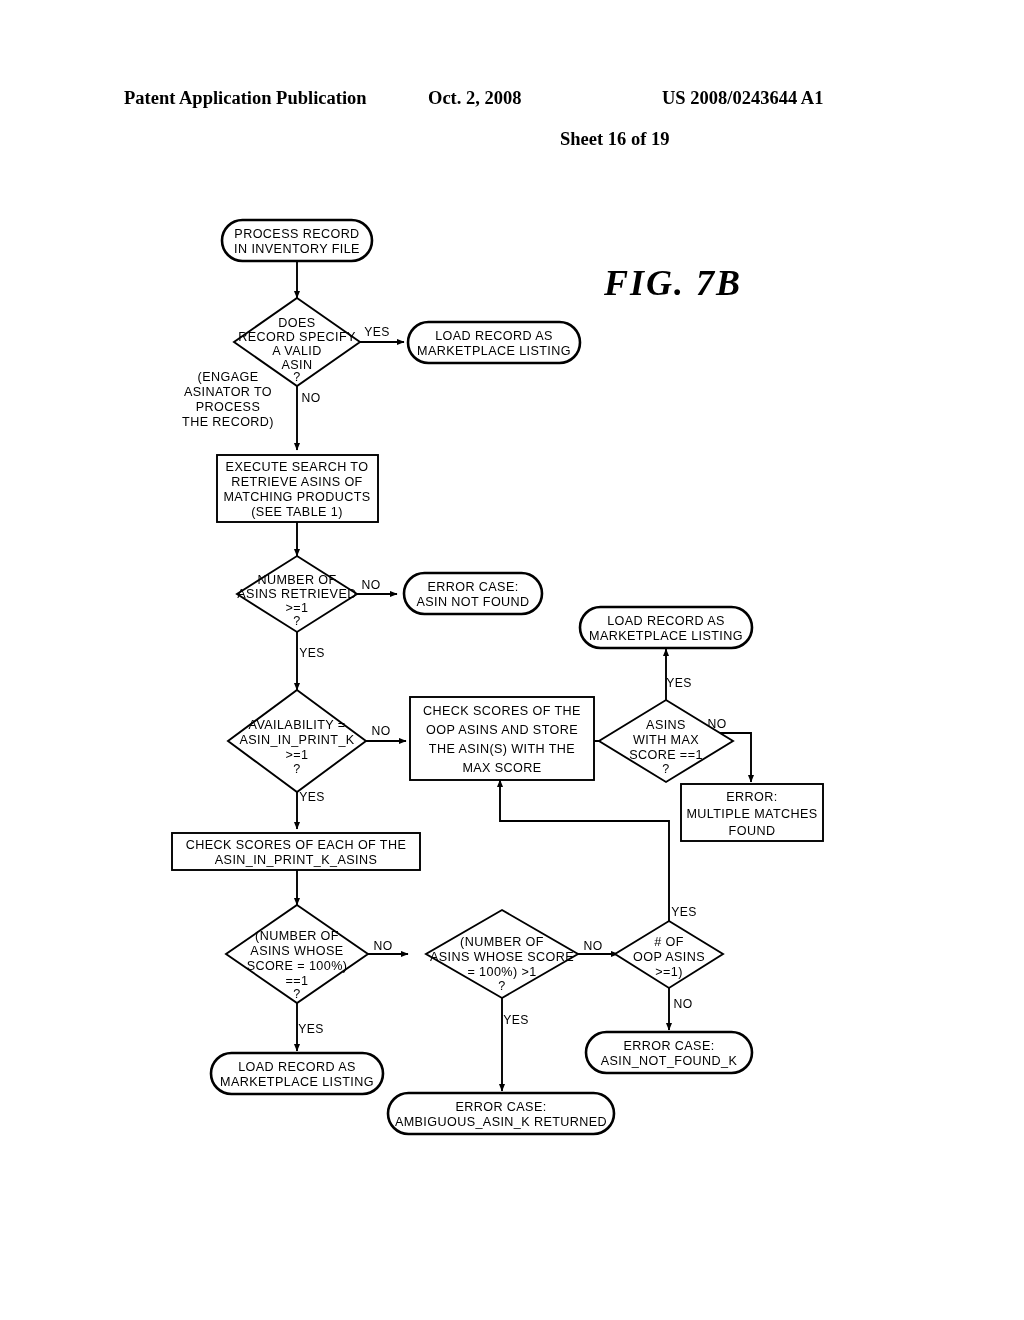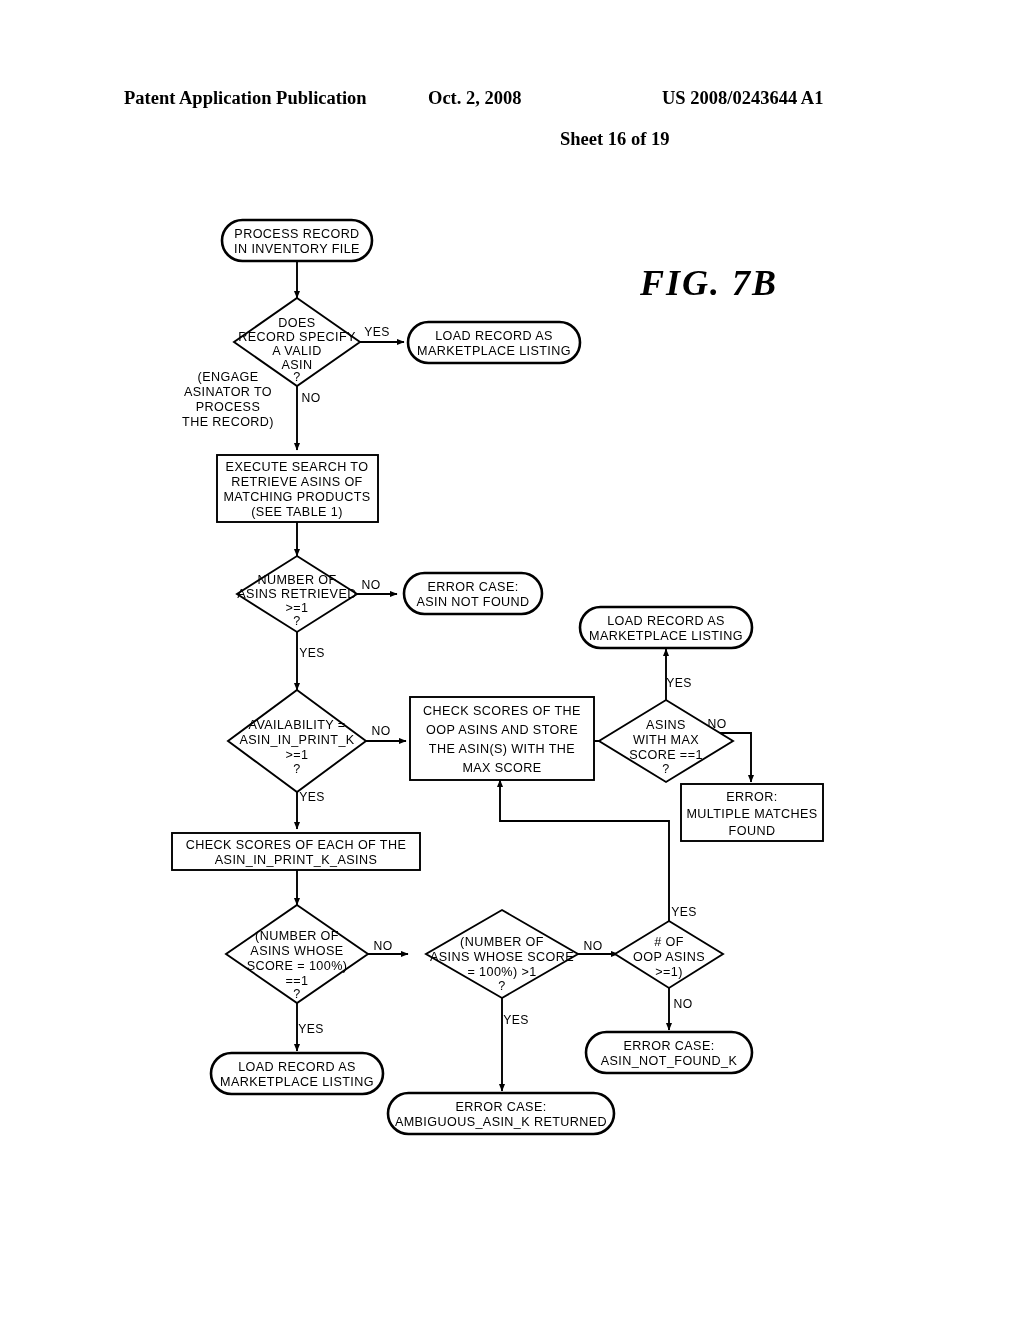--- a/index.html
+++ b/index.html
@@ -21,21 +21,21 @@
     white-space:nowrap;
   }
   .hdr span{position:absolute;top:0;}
   .hdr .h-pub{left:124px;}
   .hdr .h-date{left:428px;font-family:Liberation Serif, serif;}
   .hdr .h-sheet{left:560px;margin-top:41px;}
   .hdr .h-num{left:662px;}
 
   
   .figlabel{
-    position:absolute;left:640px;top:262px;
+    position:absolute;left:604px;top:262px;
     font-family:"Liberation Serif", serif;
     font-style:italic;font-weight:bold;
     font-size:36px;letter-spacing:2px;
     white-space:nowrap;
   }
 
   
   #fig{position:absolute;left:0;top:0;width:1024px;height:1320px;}
   #fig text{
     font-family:"Liberation Sans", sans-serif;

